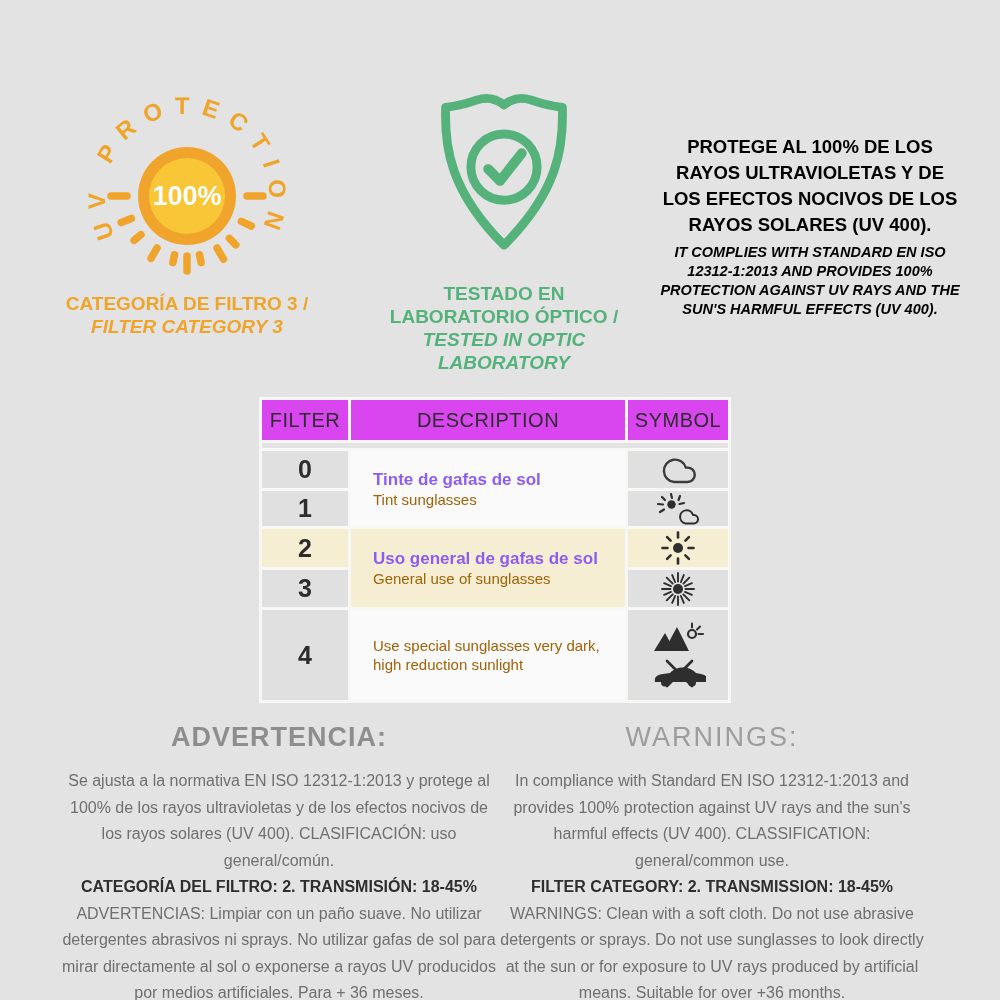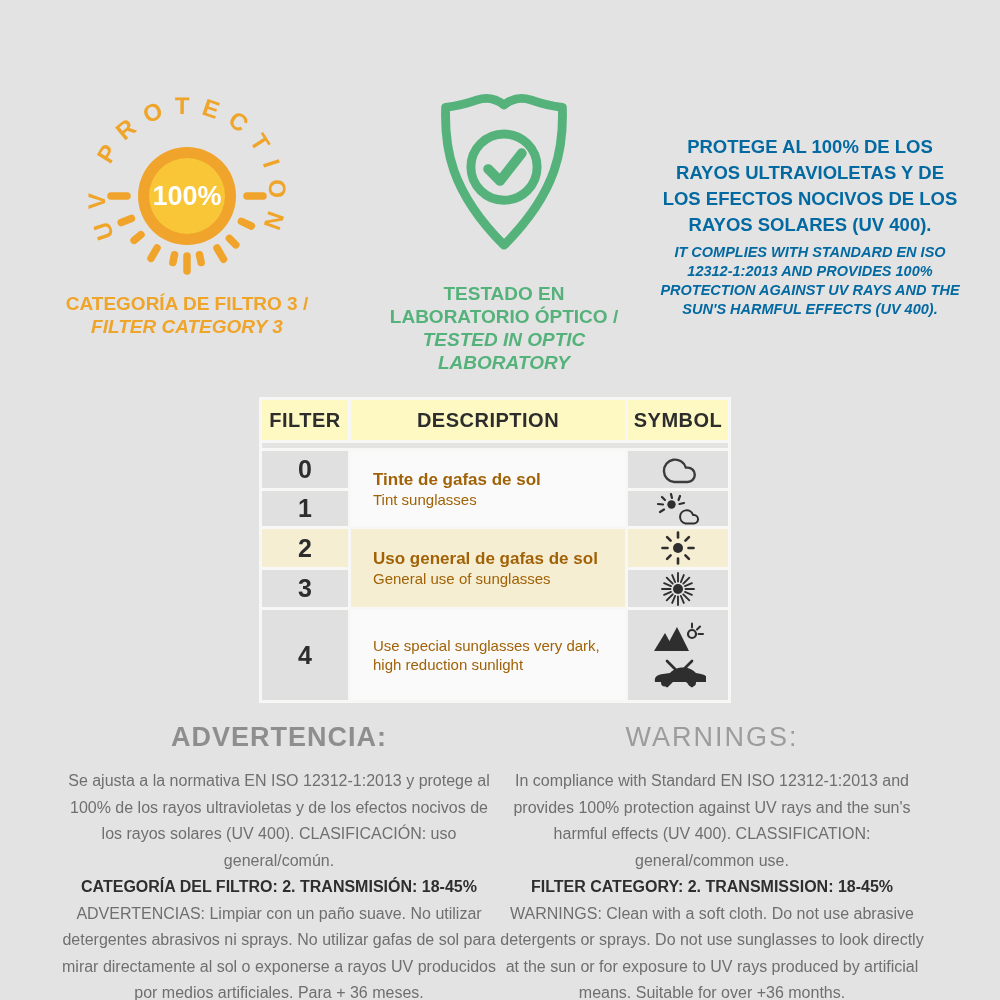--- a/index.html
+++ b/index.html
@@ -9,42 +9,42 @@
     font-family:"Liberation Sans", sans-serif;
   }
   
   .sun-badge { position:absolute; left:46px; top:84px; width:282px; text-align:center; }
   .sun-caption { margin-top:6px; color:#efa42a; font-weight:bold; font-size:19px; line-height:23px; }
   .italic { font-style:italic; }
 
   .shield-badge { position:absolute; left:368px; top:92px; width:272px; text-align:center; }
   .shield-caption { margin-top:20px; color:#54b27a; font-weight:bold; font-size:19px; line-height:23px; padding:0 12px; }
 
-  .protection-note { position:absolute; left:660px; top:134px; width:300px; text-align:center; color:#0369a1; }
+  .protection-note { position:absolute; left:660px; top:134px; width:300px; text-align:center; color:#000000; }
   .note-es { font-weight:bold; font-size:18.5px; line-height:26px; }
   .note-en { font-weight:bold; font-style:italic; font-size:14.5px; line-height:19px; margin-top:5px; }
 
   
   .filter-table {
     position:absolute; left:259px; top:397px;
     display:grid;
     grid-template-columns:86px 274px 100px;
     grid-template-rows:40px 5px 37px 35px 38px 37px 90px;
     gap:3px; padding:3px; background:#f7f7f6;
   }
   .cell { display:flex; align-items:center; justify-content:center; }
   .gray  { background:#e0e0e0; }
   .white { background:#fafafa; }
   .cream { background:#f6eed2; }
-  .header-cell { background:#fef9c3; font-weight:bold; font-size:20px; color:#2d2d2d; letter-spacing:0.5px; }
+  .header-cell { background:#d946ef; font-weight:normal; font-size:20px; color:#2d2d2d; letter-spacing:0.5px; }
   .spacer { grid-column:1 / -1; background:#e3e3e4; }
   .filter-cell { font-weight:bold; font-size:25px; color:#2d2d2d; }
   .desc-cell { flex-direction:column; align-items:flex-start; justify-content:center;
                padding-left:22px; padding-right:8px; text-align:left; }
-  .desc-primary { font-weight:bold; font-size:17px; color:#a16207; line-height:21px; }
+  .desc-primary { font-weight:bold; font-size:17px; color:#8b5cf6; line-height:21px; }
   .desc-secondary { font-size:15px; color:#a16207; line-height:19px; }
   .r3c2 { grid-row:3 / span 2; grid-column:2; }
   .r5c2 { grid-row:5 / span 2; grid-column:2; }
   .symbol-stack { display:flex; flex-direction:column; align-items:center; gap:5px; }
   .symbol-cell svg, .symbol-stack svg { display:block; }
 
   
   .warnings-es { position:absolute; left:58px;  top:722px; width:442px; text-align:center; }
   .warnings-en { position:absolute; left:492px; top:722px; width:440px; text-align:center; }
   .warn-heading-es { font-size:27px; font-weight:bold; color:#8e8e8e; letter-spacing:1px; margin-bottom:15px; }

